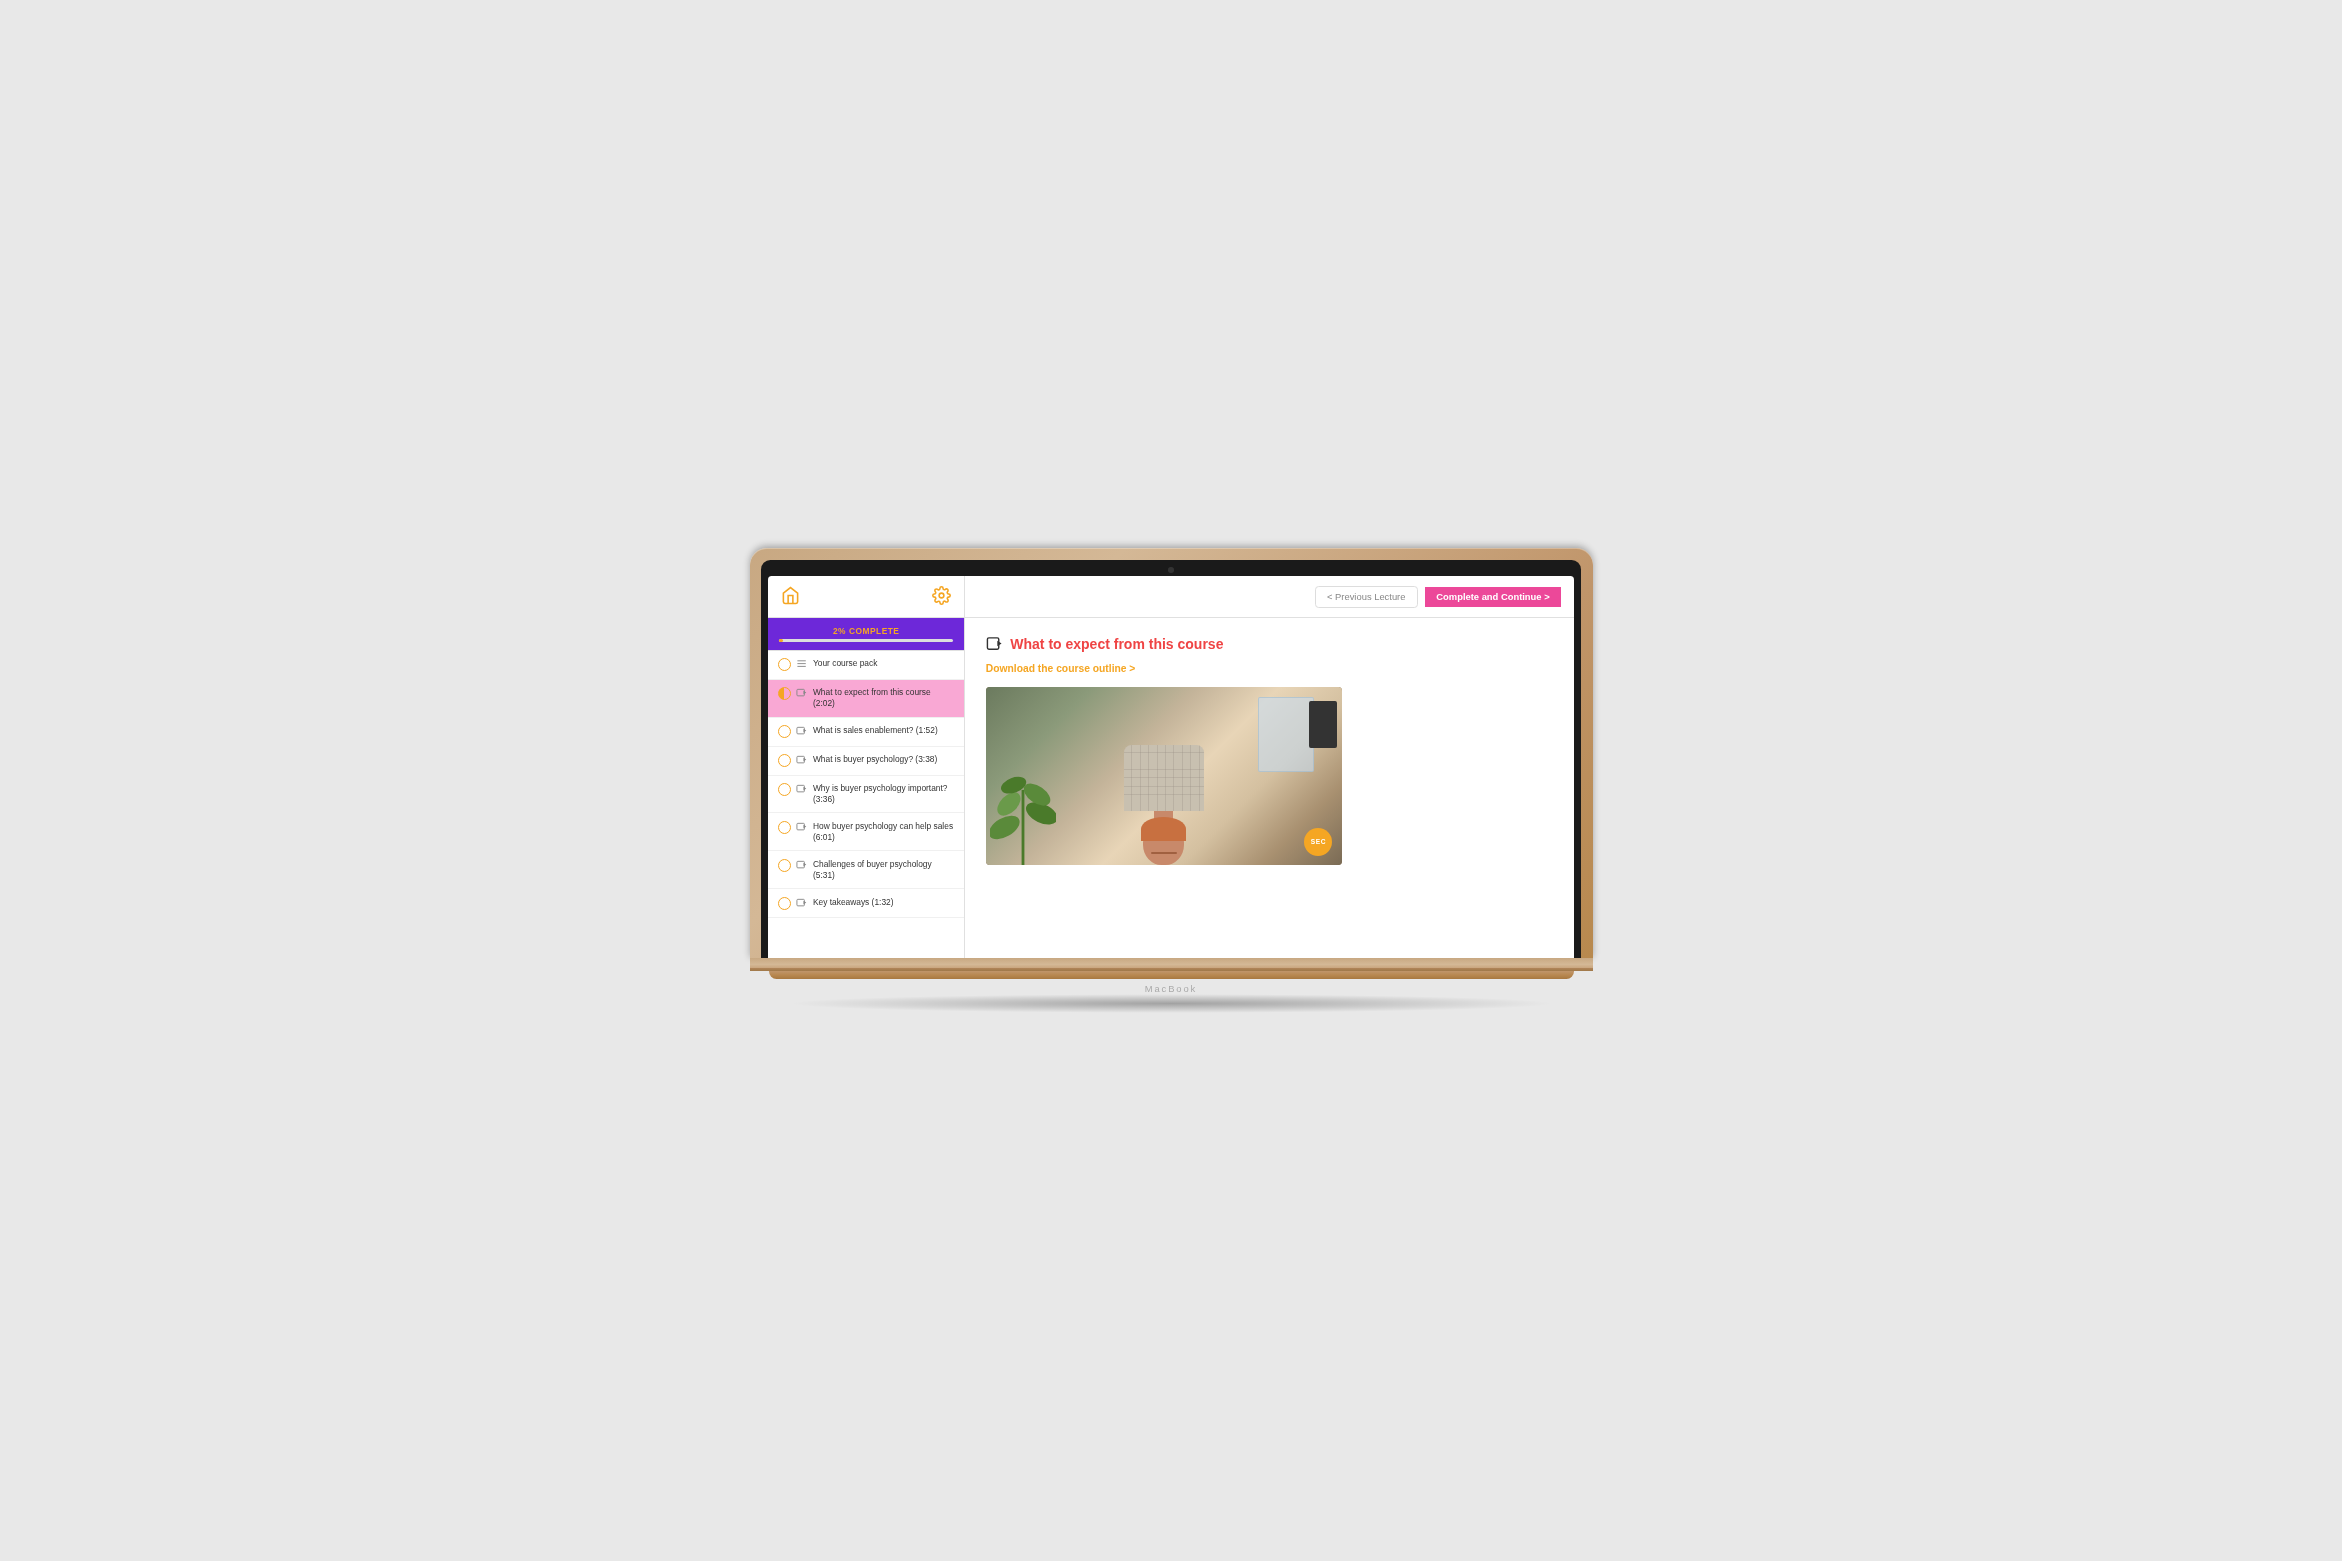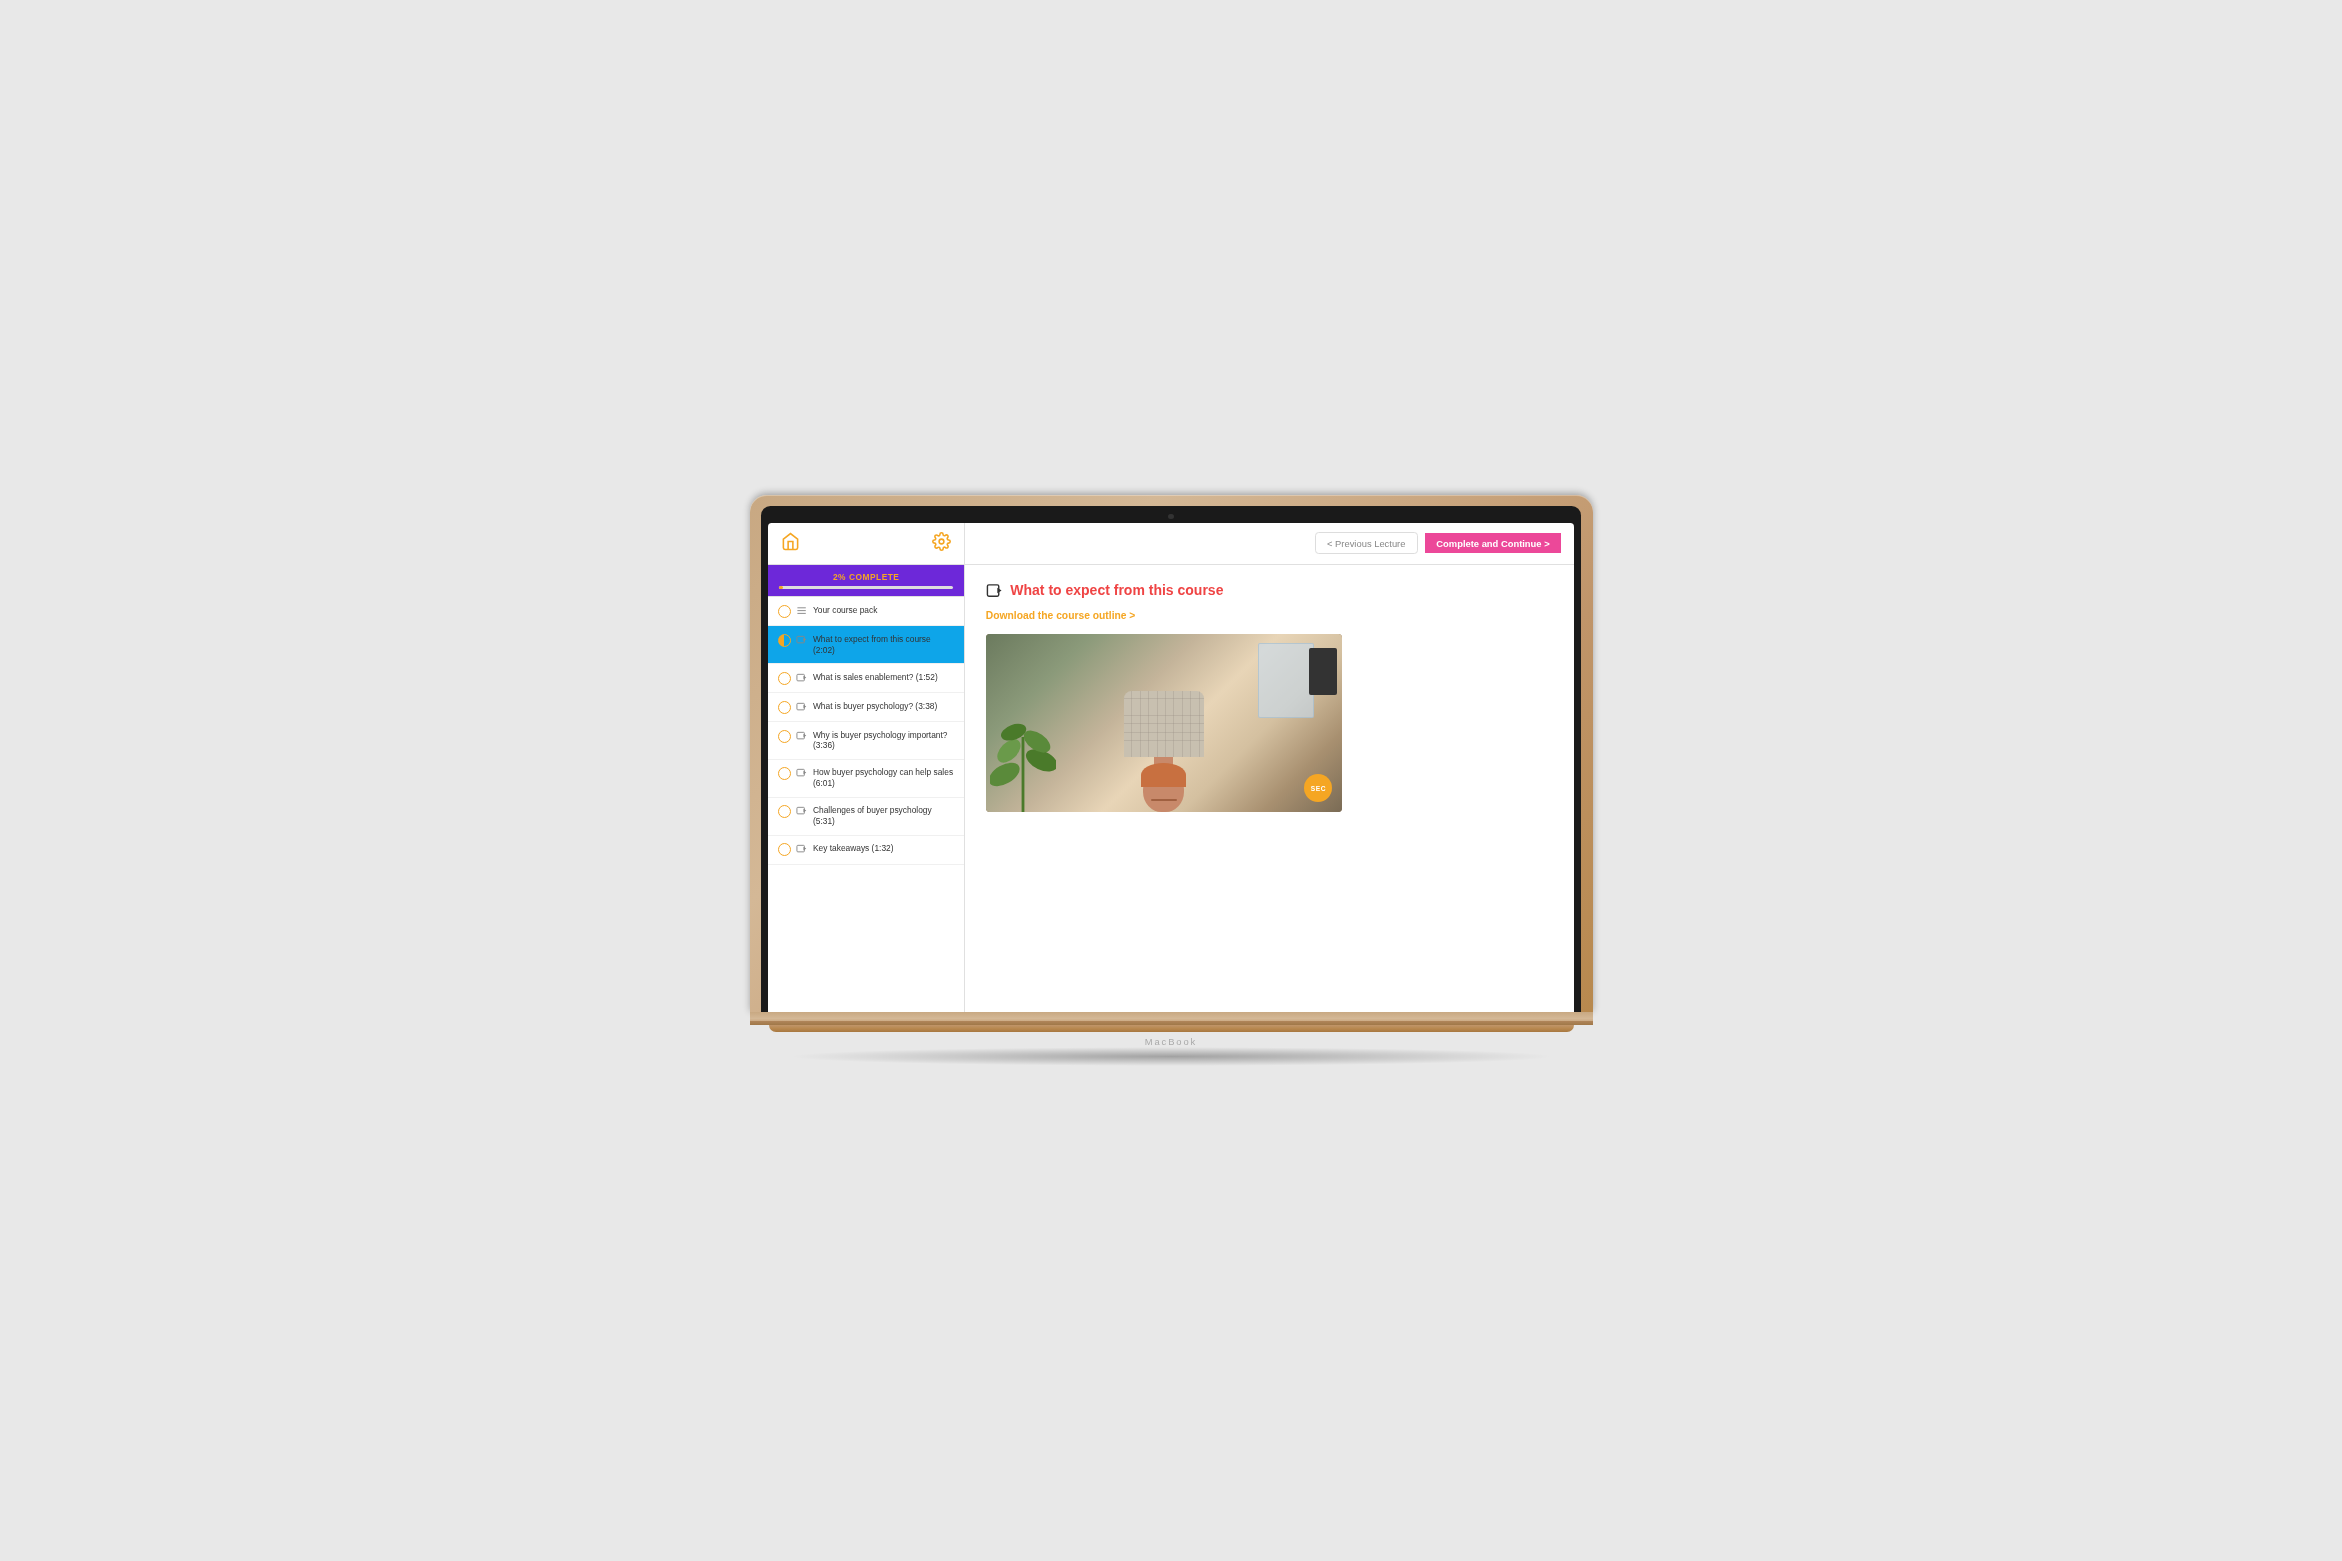--- a/index.html
+++ b/index.html
@@ -45,21 +45,21 @@
       border-radius: 50%;
       margin: 0 auto 3.7px;
     }
 
     .macbook-screen {
       background: #fff;
       border-radius: 3.7px 3.7px 0 0;
       overflow: hidden;
       display: flex;
       flex-direction: column;
-      height: 489px;
+      height: 382px;
     }
 
     
     .top-bar {
       display: flex;
       border-bottom: 0.9px solid #e0e0e0;
     }
 
     .sidebar-header {
       width: 197px;
@@ -164,21 +164,21 @@
       align-items: flex-start;
       padding: 7.5px 9.4px;
       border-bottom: 0.9px solid #f0f0f0;
       cursor: pointer;
       font-size: 8.4px;
       color: #333;
       gap: 5.6px;
     }
 
     .sidebar-item.active {
-      background: #0ea5e9;
+      background: #f9a8d4;
     }
 
     .circle-icon {
       width: 13px;
       height: 13px;
       border-radius: 50%;
       border: 1.9px solid #f5a623;
       flex-shrink: 0;
       display: flex;
       align-items: center;

